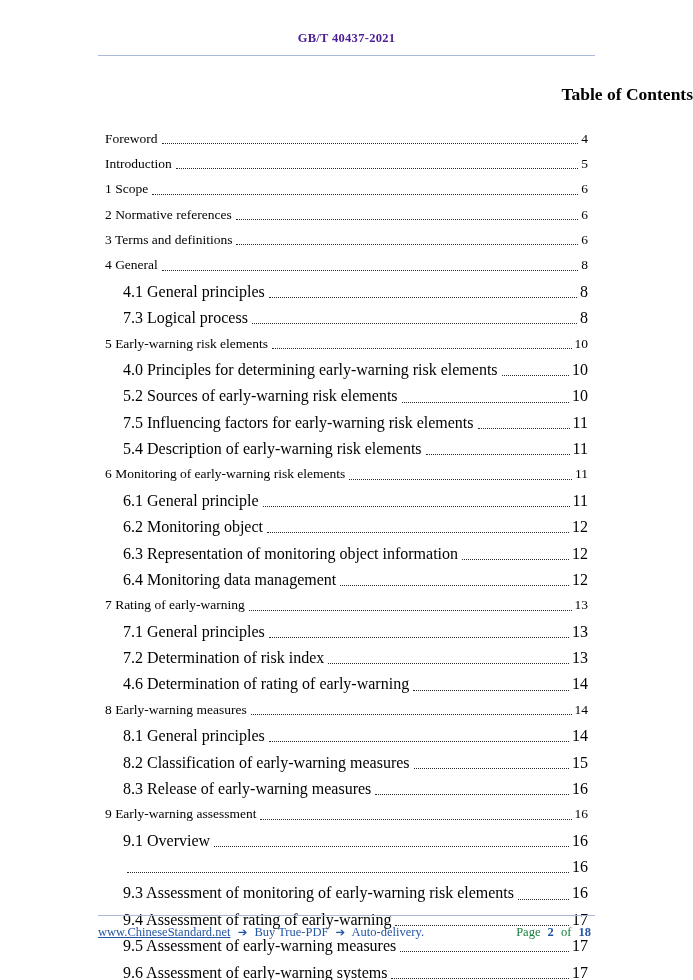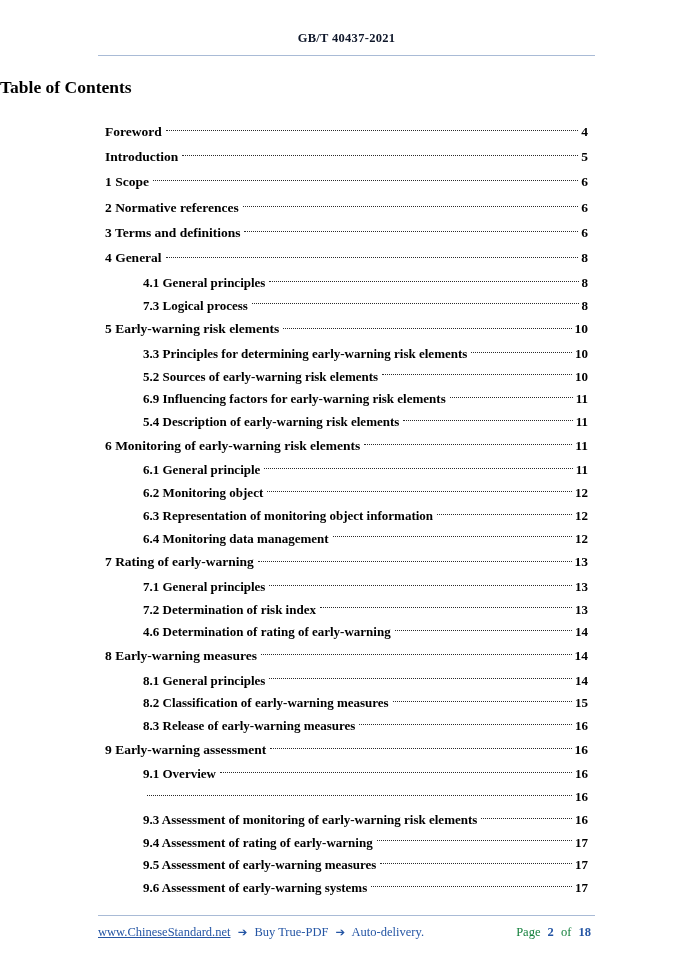--- a/index.html
+++ b/index.html
@@ -8,39 +8,39 @@
     width: 693px;
     height: 980px;
     position: relative;
     background: #ffffff;
     font-family: "Liberation Serif", serif;
     color: #000000;
     overflow: hidden;
   }
   .header { padding-top: 31px; text-align: center; }
   .doc-number {
-    color: #0f172a;
+    color: #4c1d95;
     font-size: 12.5px;
     font-weight: bold;
     letter-spacing: 0.3px;
   }
   .header-rule {
     margin: 9px 98px 0 98px;
     border-bottom: 1px solid #A9BBD6;
   }
   .page-title {
-    text-align: left;
+    text-align: right;
     font-weight: bold;
     font-size: 17.5px;
-    margin-top: 21px;
+    margin-top: 28px;
   }
   .toc { margin: 21px 105px 0 105px; }
-  .toc-row { display: flex; align-items: center; font-weight: bold; }
+  .toc-row { display: flex; align-items: flex-end; }
   .toc-row.lvl1 { font-size: 13.5px; line-height: 1.2; padding: 4.6px 0; }
-  .toc-row.lvl2 { font-size: 13px; line-height: 1.2; padding: 3.6px 0; margin-left: 38px; }
+  .toc-row.lvl2 { font-size: 16px; line-height: 1.2; padding: 3.6px 0; margin-left: 18px; }
   .toc-label { white-space: nowrap; }
   .toc-dots {
     flex: 1 1 auto;
     min-width: 12px;
     border-bottom: 1.5px dotted #2b2b2b;
     margin: 0 3px 3px 4px;
   }
   .toc-page { white-space: nowrap; }
   .footer {
     position: absolute;
@@ -116,31 +116,31 @@
       <span class="toc-label">7.3 Logical process</span>
       <span class="toc-dots"></span>
       <span class="toc-page">8</span>
     </div>
       <div class="toc-row lvl1">
       <span class="toc-label">5 Early-warning risk elements</span>
       <span class="toc-dots"></span>
       <span class="toc-page">10</span>
     </div>
       <div class="toc-row lvl2">
-      <span class="toc-label">3.3 Principles for determining early-warning risk elements</span>
+      <span class="toc-label">4.0 Principles for determining early-warning risk elements</span>
       <span class="toc-dots"></span>
       <span class="toc-page">10</span>
     </div>
       <div class="toc-row lvl2">
       <span class="toc-label">5.2 Sources of early-warning risk elements</span>
       <span class="toc-dots"></span>
       <span class="toc-page">10</span>
     </div>
       <div class="toc-row lvl2">
-      <span class="toc-label">6.9 Influencing factors for early-warning risk elements</span>
+      <span class="toc-label">7.5 Influencing factors for early-warning risk elements</span>
       <span class="toc-dots"></span>
       <span class="toc-page">11</span>
     </div>
       <div class="toc-row lvl2">
       <span class="toc-label">5.4 Description of early-warning risk elements</span>
       <span class="toc-dots"></span>
       <span class="toc-page">11</span>
     </div>
       <div class="toc-row lvl1">
       <span class="toc-label">6 Monitoring of early-warning risk elements</span>

